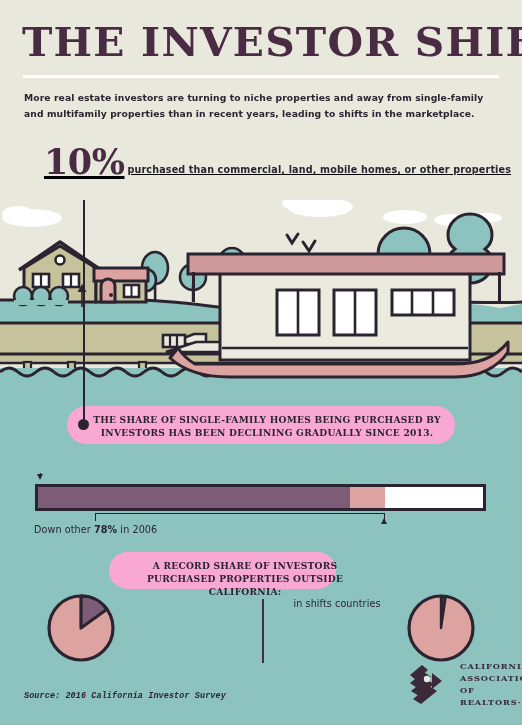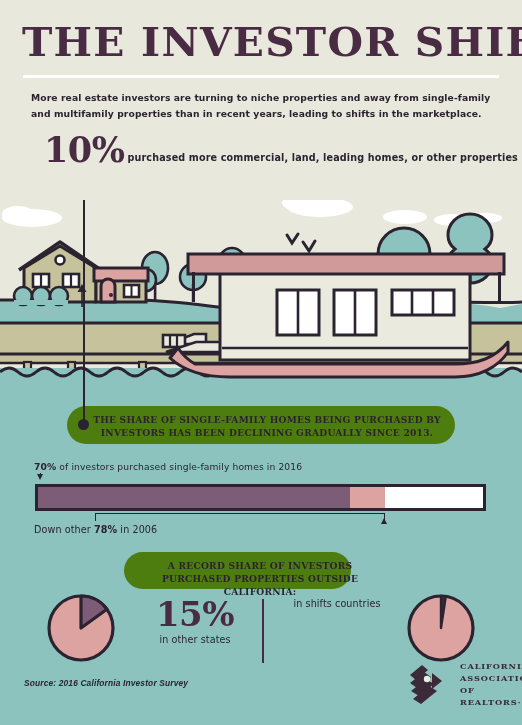--- a/index.html
+++ b/index.html
@@ -41,25 +41,24 @@
     background: #ffffff;
   }
   .subtitle {
     position: absolute; left: 24px; top: 90px;
     width: 470px;
     font-size: 9.2px;
     font-weight: bold;
     line-height: 1.72;
     color: #2b2430;
     letter-spacing: 0.1px;
-    margin-left: 7px;
   }
   .stat-row {
-    position: absolute; left: 44px; top: 134px;
-    display: flex; align-items: flex-end;
+    position: absolute; left: 44px; top: 146px;
+    display: flex; align-items: flex-end; text-decoration: underline;
   }
   .stat-big {
     font-family: "DejaVu Serif", serif;
     font-weight: bold;
     font-size: 35px;
     line-height: 0.92;
     color: #4a2b44;
     letter-spacing: -0.5px;
   }
   .stat-text {
@@ -82,21 +81,21 @@
 
   
   .lower {
     position: absolute; left: 0; top: 388px;
     width: 522px; height: 337px;
     background: #8cc3bf;
   }
 
   .callout {
     position: absolute;
-    background: #4d7c0f;
+    background: #f9a8d4;
     border-radius: 19px;
   }
   .callout-1 {
     left: 67px; top: 18px;
     width: 388px; height: 38px;
   }
   .callout-1 .ctext {
     position: absolute; left: 22px; top: 8px; width: 356px;
     font-family: "DejaVu Serif", serif;
     font-weight: bold;
@@ -164,21 +163,21 @@
     border-bottom: 6px solid #2b2430;
   }
   .bar-sub {
     position: absolute; left: 34px; top: 136px;
     font-size: 9.6px; color: #2b2430;
     letter-spacing: 0.1px;
   }
   .bar-sub b { font-weight: bold; text-align: center; }
 
   .callout-2 {
-    left: 124px; top: 164px;
+    left: 109px; top: 164px;
     width: 227px; height: 37px;
   }
   .callout-2 .ctext {
     position: absolute; left: 14px; top: 8px; width: 244px;
     font-family: "DejaVu Serif", serif;
     font-weight: bold;
     font-size: 9.1px;
     line-height: 1.42;
     letter-spacing: 0.25px;
     color: #2b2430;
@@ -214,22 +213,22 @@
     margin-top: 1px;
     letter-spacing: 0.1px;
   }
   .divider {
     position: absolute; left: 262px; top: 6px;
     width: 1.8px; height: 64px;
     background: #4a2b44;
   }
 
   .source {
-    position: absolute; left: 24px; top: 290px;
-    font-family: Liberation Sans, sans-serif;
+    position: absolute; left: 24px; top: 303px;
+    font-family: Liberation Mono, monospace;
     font-style: italic;
     font-weight: bold;
     font-size: 8.4px;
     color: #2b2430;
     letter-spacing: 0.15px;
   }
   .logo {
     position: absolute; left: 408px; top: 272px;
     width: 104px; height: 48px;
     display: flex; align-items: center; gap: 8px;
@@ -249,21 +248,21 @@
 <body>
 
 <div id="page">
 
   <div class="header">
     <div class="title">THE INVESTOR SHIFT</div>
     <div class="title-rule"></div>
     <div class="subtitle">More real estate investors are turning to niche properties and away from single-family and multifamily properties than in recent years, leading to shifts in the marketplace.</div>
     <div class="stat-row">
       <span class="stat-big">10%</span>
-      <span class="stat-text">purchased more commercial, land, leading homes, or other properties</span>
+      <span class="stat-text">purchased than commercial, land, mobile homes, or other properties</span>
     </div>
   </div>
 
   <div class="illo">
     <svg width="522" height="200" viewBox="0 0 522 200" xmlns="http://www.w3.org/2000/svg">
       <defs>
         <clipPath id="clipAll">
             <rect x="0" y="0" width="522" height="200"></rect>
           </clipPath>
       </defs>
@@ -386,23 +385,20 @@
   </div>
 
   <div class="lower">
 
     <div class="callout-stem"></div>
     <div class="callout callout-1">
       <div class="ctext">THE SHARE OF SINGLE-FAMILY HOMES BEING PURCHASED BY INVESTORS HAS BEEN DECLINING GRADUALLY SINCE 2013.</div>
     </div>
     <div class="callout-dot"></div>
 
-    <div class="bar-label">
-      <b>70%</b><span> of investors purchased single-family homes in 2016</span>
-    </div>
     <div class="bar-arrow-tick"></div>
     <div class="bar-arrow-top"></div>
 
     <div class="bar-wrap">
       <div class="seg-primary" style="width:70%"></div>
       <div class="seg-secondary" style="width:8%"></div>
       <div class="seg-rest"></div>
     </div>
 
     <div class="bracket"></div>
@@ -415,24 +411,20 @@
       <div class="ctext">A RECORD SHARE OF INVESTORS PURCHASED PROPERTIES OUTSIDE CALIFORNIA:</div>
     </div>
 
     <div class="pies">
 
       <svg class="pie pie-left" viewBox="0 0 70 70">
         <circle cx="35" cy="35" r="32" fill="#dda3a0" stroke="#2b2430" stroke-width="3.2"></circle>
         <path d="M35,35 L35,3 A32,32 0 0 1 60.9,16.2 Z" fill="#7d5c77" stroke="#2b2430" stroke-width="3.2" stroke-linejoin="round"></path>
       </svg>
 
-      <div class="num-block num-left">
-        <div class="num-big">15%</div>
-        <div class="num-cap">in other states</div>
-      </div>
 
       <div class="divider"></div>
 
       <div class="num-block num-right">
         <div class="num-cap">in shifts countries</div>
       </div>
 
       <svg class="pie pie-right" viewBox="0 0 70 70">
         <circle cx="35" cy="35" r="32" fill="#dda3a0" stroke="#2b2430" stroke-width="3.2"></circle>
         <path d="M35,35 L35,3 A32,32 0 0 1 39.8,3.4 Z" fill="#3c2a38" stroke="#2b2430" stroke-width="2.4" stroke-linejoin="round"></path>

